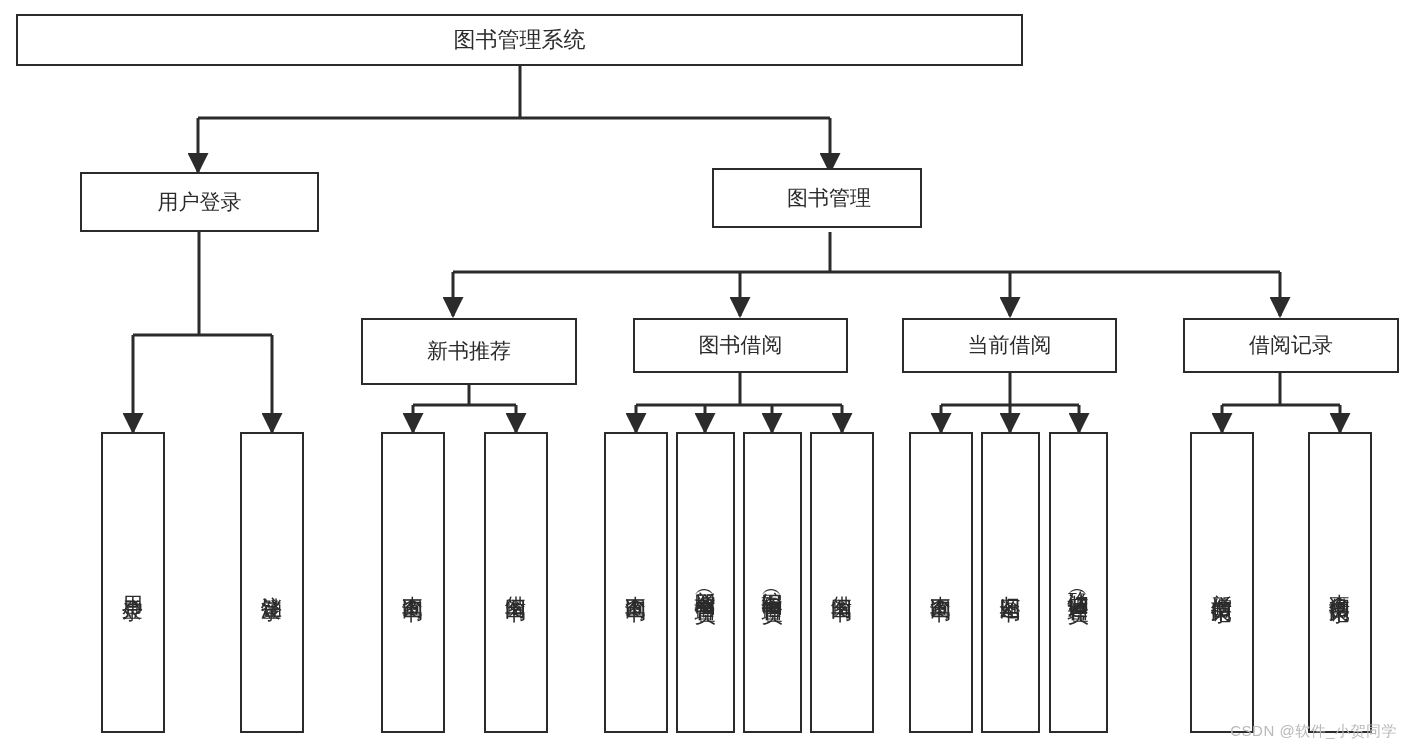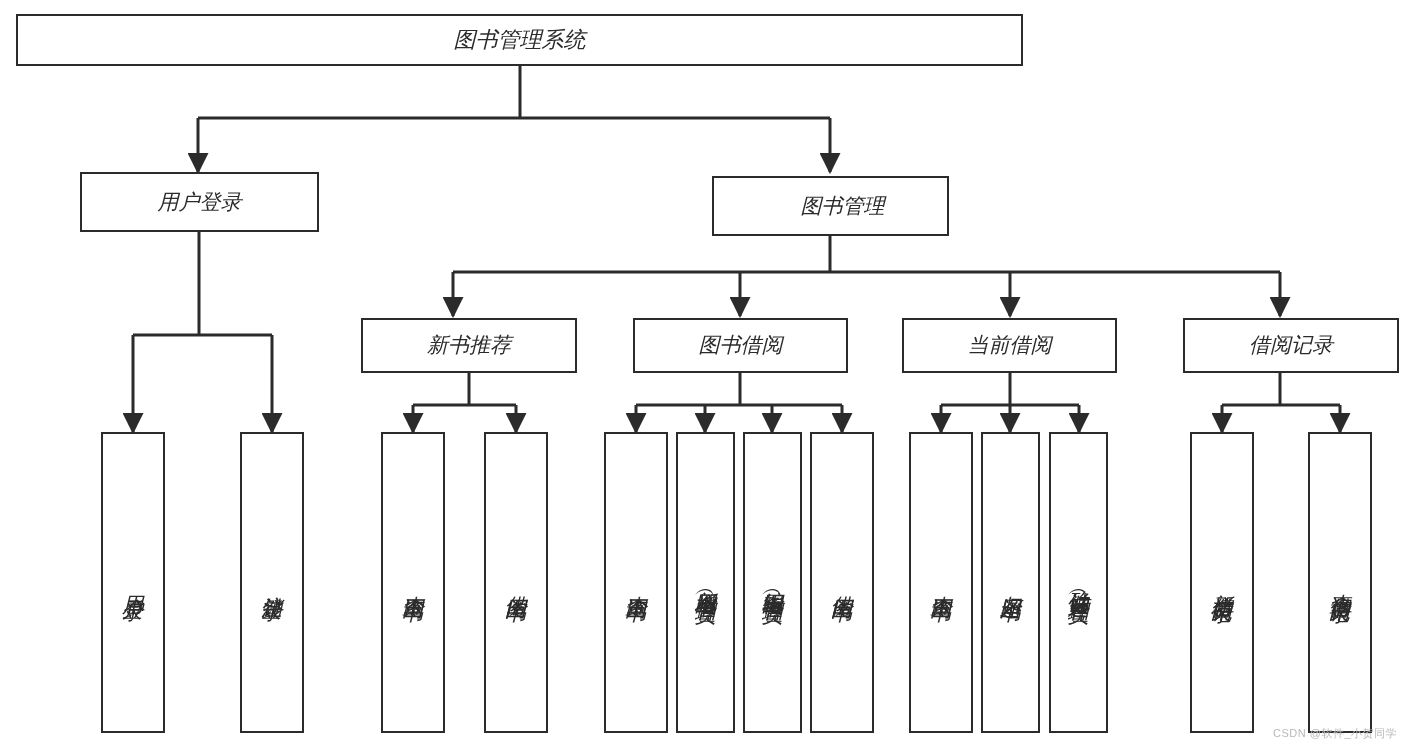--- a/index.html
+++ b/index.html
@@ -34,21 +34,20 @@
     display: flex;
     align-items: center;
     justify-content: center;
     overflow: hidden;
   }
   .node-label {
     color: #2b2b2b;
     text-align: left;
     line-height: 1.15;
     white-space: nowrap;
-    font-style: italic;
   }
   
   .node.horiz .node-label {
     font-size: 21px;
   }
   .node.root .node-label {
     font-size: 22px;
   }
   
   .node.vert {
@@ -60,21 +59,21 @@
     text-orientation: upright;
     font-size: 21px;
     letter-spacing: 2px;
     line-height: 1;
     max-height: 100%;
   }
   #watermark {
     position: absolute;
     right: 8px;
     bottom: 6px;
-    font-size: 11px;
+    font-size: 15px;
     color: #b9b9b9;
     letter-spacing: 0.5px;
     white-space: nowrap;
     user-select: none;
   }
 </style>
 </head>
 <body>
 
 <div id="diagram-root">
@@ -130,25 +129,25 @@
   </svg>
 
   <div class="node horiz root" style="left:16px; top:14px; width:1007px; height:52px;">
     <span class="node-label">图书管理系统</span>
   </div>
 
   <div class="node horiz" style="left:80px; top:172px; width:239px; height:60px;">
     <span class="node-label">用户登录</span>
   </div>
 
-  <div class="node horiz" style="left:712px; top:176px; width:237px; height:60px;padding-left:24px;">
+  <div class="node horiz" style="left:712px; top:168px; width:210px; height:60px;padding-left:24px;">
     <span class="node-label">图书管理</span>
   </div>
 
-  <div class="node horiz" style="left:361px; top:318px; width:216px; height:55px;">
+  <div class="node horiz" style="left:361px; top:318px; width:216px; height:67px;">
     <span class="node-label">新书推荐</span>
   </div>
 
   <div class="node horiz" style="left:902px; top:318px; width:215px; height:55px;">
     <span class="node-label">当前借阅</span>
   </div>
 
   <div class="node horiz" style="left:633px; top:318px; width:215px; height:55px;">
     <span class="node-label">图书借阅</span>
   </div>

